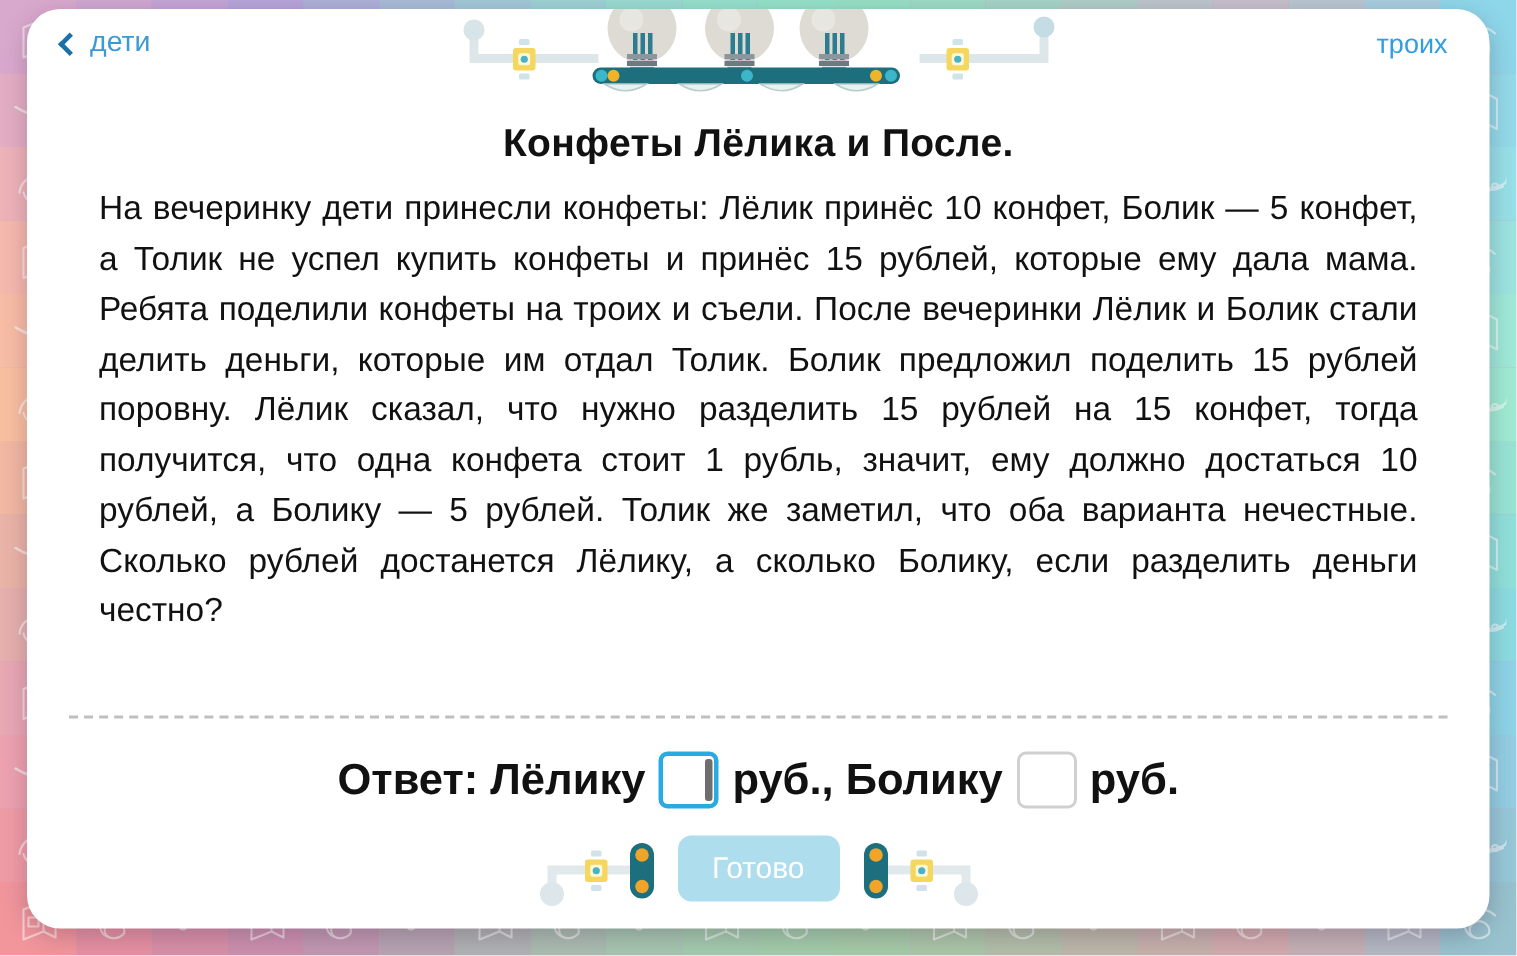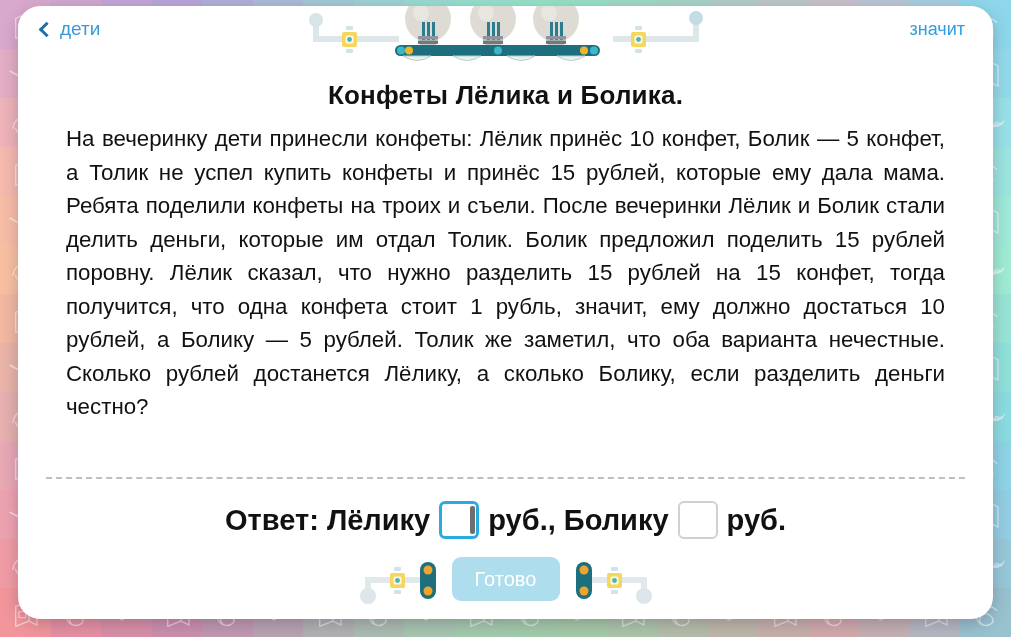--- a/index.html
+++ b/index.html
@@ -2025,21 +2025,21 @@
       </div>
     </div>
 
   <div id="card">
 
     <div id="back-link">
       <span class="chev"></span>
       <span id="back-label">дети</span>
     </div>
 
-    <div id="exit-link">значит</div>
+    <div id="exit-link">троих</div>
 
     <div id="lamp-deco">
       <svg viewBox="0 0 430 56" width="430" height="56">
 
         <path d="M25 18 L25 33 L108 33" stroke="#dde7ea" stroke-width="6" fill="none"></path>
         <circle cx="25" cy="14" r="7" fill="#d7e4e8"></circle>
 
         <rect x="51" y="26" width="15" height="15" rx="2" fill="#f5d65e"></rect>
         <rect x="54.5" y="29.5" width="8" height="8" rx="1.5" fill="#fff7d6"></rect>
         <circle cx="58.5" cy="33.5" r="2.4" fill="#46b3c9"></circle>
@@ -2094,21 +2094,21 @@
         <path d="M266 50 q14 9 28 0 z" fill="#e9f2f2" stroke="#b9cdcd" stroke-width="1"></path>
 
         <circle cx="110" cy="44.5" r="4" fill="#3bb7c9"></circle>
         <circle cx="118" cy="44.5" r="4" fill="#f0b429"></circle>
         <circle cx="207" cy="44.5" r="4" fill="#3bb7c9"></circle>
         <circle cx="293" cy="44.5" r="4" fill="#f0b429"></circle>
         <circle cx="303" cy="44.5" r="4" fill="#3bb7c9"></circle>
       </svg>
     </div>
 
-    <div id="title">Конфеты Лёлика и Болика.</div>
+    <div id="title">Конфеты Лёлика и После.</div>
 
     <div id="body-text">
       <p>На вечеринку дети принесли конфеты: Лёлик принёс 10 конфет, Болик — 5 конфет, а Толик не успел купить конфеты и принёс 15 рублей, которые ему дала мама. Ребята поделили конфеты на троих и съели. После вечеринки Лёлик и Болик стали делить деньги, которые им отдал Толик. Болик предложил поделить 15 рублей поровну. Лёлик сказал, что нужно разделить 15 рублей на 15 конфет, тогда получится, что одна конфета стоит 1 рубль, значит, ему должно достаться 10 рублей, а Болику — 5 рублей. Толик же заметил, что оба варианта нечестные. Сколько рублей достанется Лёлику, а сколько Болику, если разделить деньги честно?</p>
     </div>
 
     <div id="divider"></div>
 
     <div id="answer-row">
       <span class="ans-text">Ответ: Лёлику</span>
       <span class="ans-box focused"></span>

